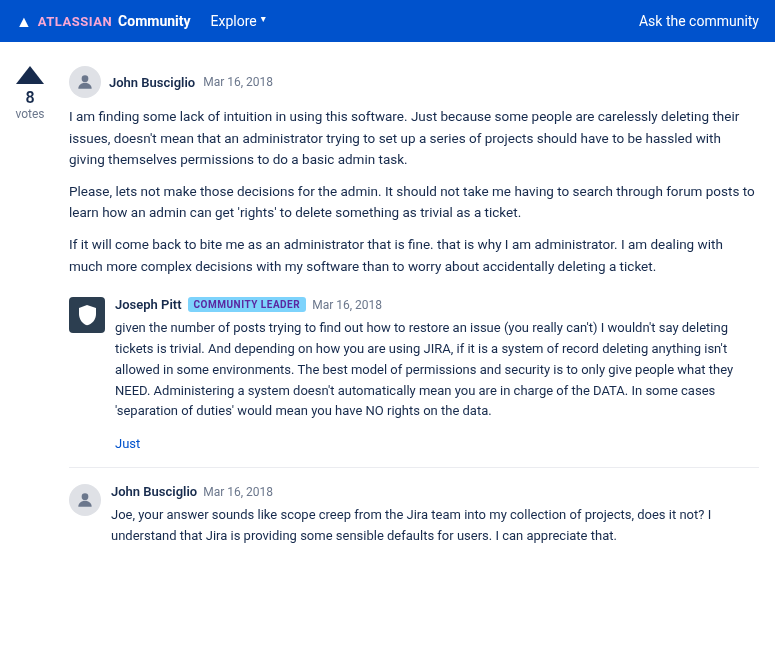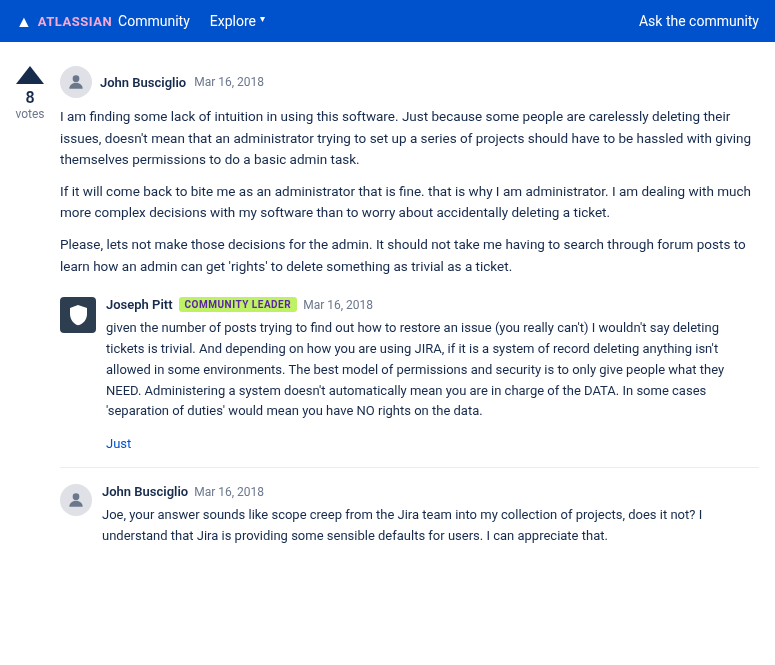--- a/index.html
+++ b/index.html
@@ -24,21 +24,21 @@
       gap: 6px;
     }
     .brand-name {
       color: #f9a8d4;
       font-weight: 700;
       letter-spacing: 0.5px;
       font-size: 13px;
     }
     .brand-community {
       color: #fff;
-      font-weight: 400;
+      font-weight: 700;
       font-size: 14px;
     }
     .nav-explore {
       color: #fff;
       font-size: 14px;
       margin-left: 20px;
       display: flex;
       align-items: flex-start;
       gap: 4px;
       cursor: pointer;
@@ -86,20 +86,21 @@
     .vote-label {
       font-size: 12px;
       color: #6b778c;
       text-align: center;
     }
 
     
     .post-section {
       flex: 1;
       padding: 8px 16px 8px 0;
+      margin-left: 9px;
     }
 
     .post-header {
       display: flex;
       align-items: center;
       gap: 8px;
       margin-bottom: 8px;
     }
     .avatar-circle {
       width: 32px;
@@ -162,21 +163,21 @@
       margin-bottom: 6px;
       flex-wrap: wrap;
     }
     .reply-author {
       font-weight: 600;
       font-size: 13px;
       color: #172b4d;
       text-align: center;
     }
     .community-leader-badge {
-      background: #bef264;
+      background: #7dd3fc;
       color: #5b28a0;
       font-size: 10px;
       font-weight: 700;
       padding: 2px 6px;
       border-radius: 3px;
       letter-spacing: 0.5px;
       text-transform: uppercase;
     }
     .reply-date {
       font-size: 12px;
@@ -252,22 +253,22 @@
           <circle cx="12" cy="8" r="4"></circle>
           <path d="M4 20c0-4 3.6-7 8-7s8 3 8 7"></path>
         </svg>
       </div>
       <span class="post-author">John Busciglio</span>
       <span class="post-date">Mar 16, 2018</span>
     </div>
 
     <div class="post-body">
       <p>I am finding some lack of intuition in using this software.  Just because some people are carelessly deleting their issues, doesn't mean that an administrator trying to set up a series of projects should have to be hassled with giving themselves permissions to do a basic admin task.</p>
+      <p>Please, lets not make those decisions for the admin.  It should not take me having to search through forum posts to learn how an admin can get 'rights' to delete something as trivial as a ticket.</p>
       <p>If it will come back to bite me as an administrator that is fine.  that is why I am administrator.  I am dealing with much more complex decisions with my software than to worry about accidentally deleting a ticket.</p>
-      <p>Please, lets not make those decisions for the admin.  It should not take me having to search through forum posts to learn how an admin can get 'rights' to delete something as trivial as a ticket.</p>
     </div>
 
     <div class="reply-section">
       <div class="reply-item">
         <div class="jp-avatar">
           <svg width="24" height="24" viewBox="0 0 24 24" fill="white">
             <path d="M12 2L4 5v6c0 5.25 3.5 10.15 8 11.35C17.5 21.15 21 16.25 21 11V5L12 2z"></path>
           </svg>
         </div>
         <div class="reply-content">

